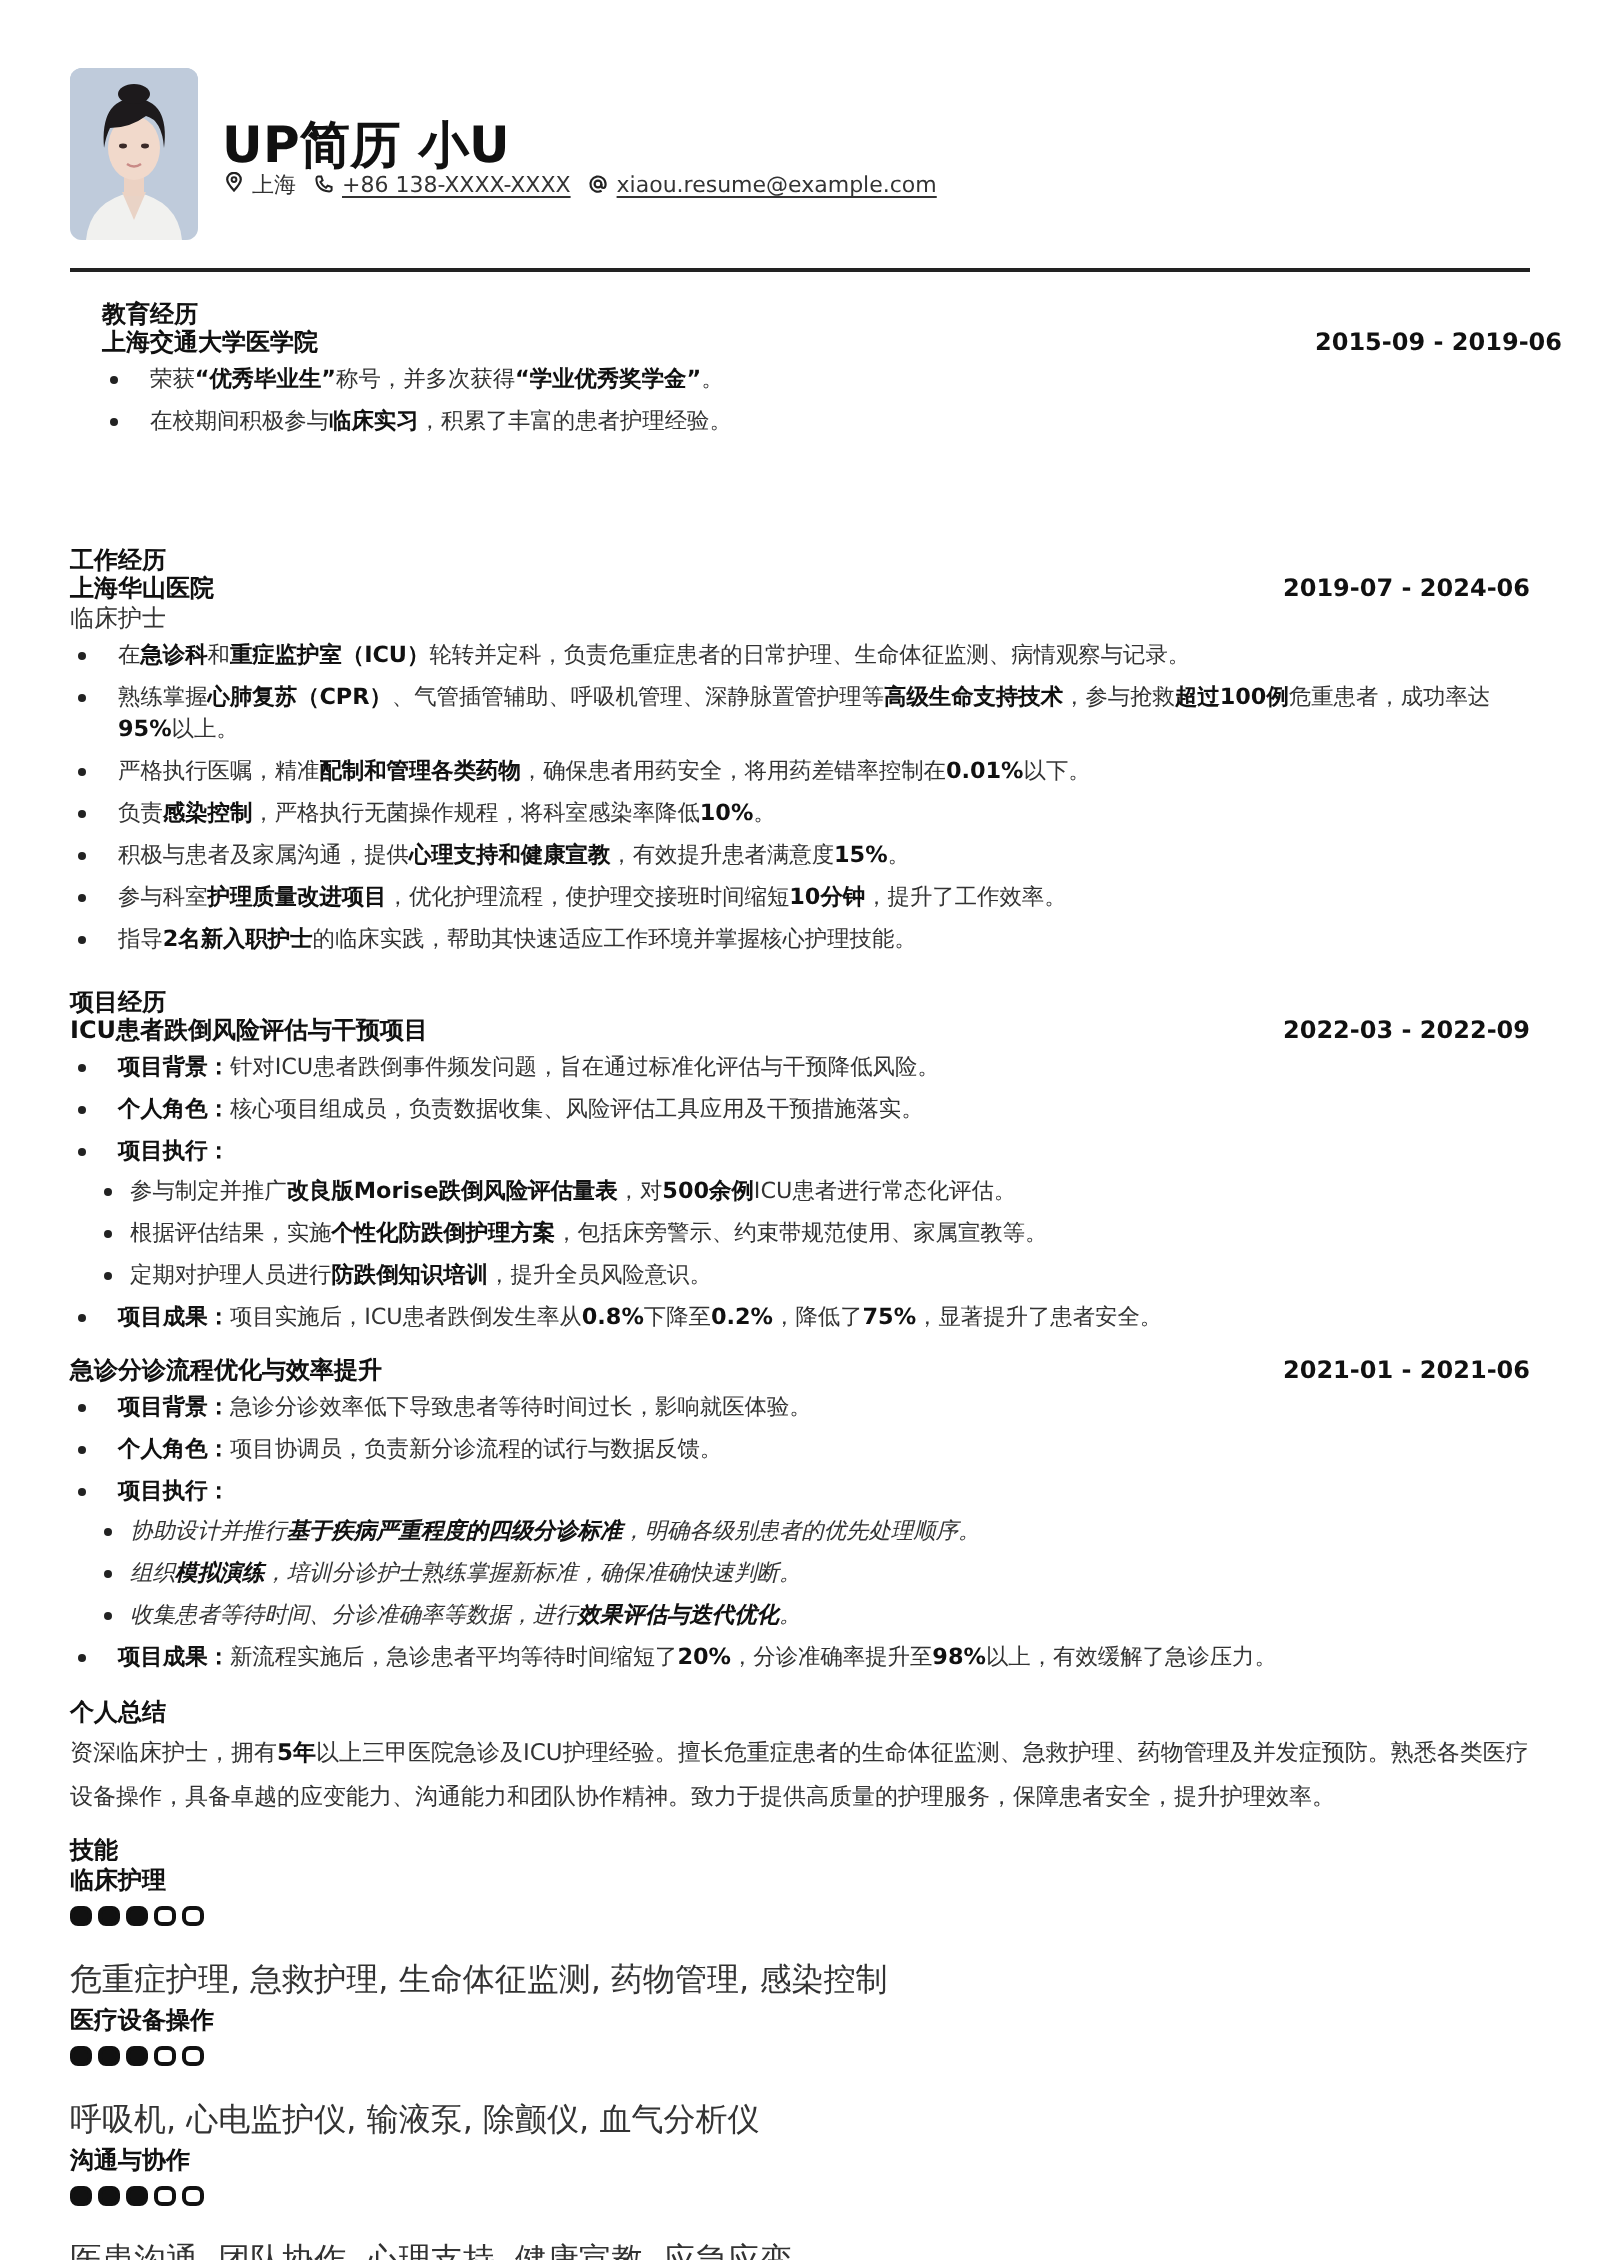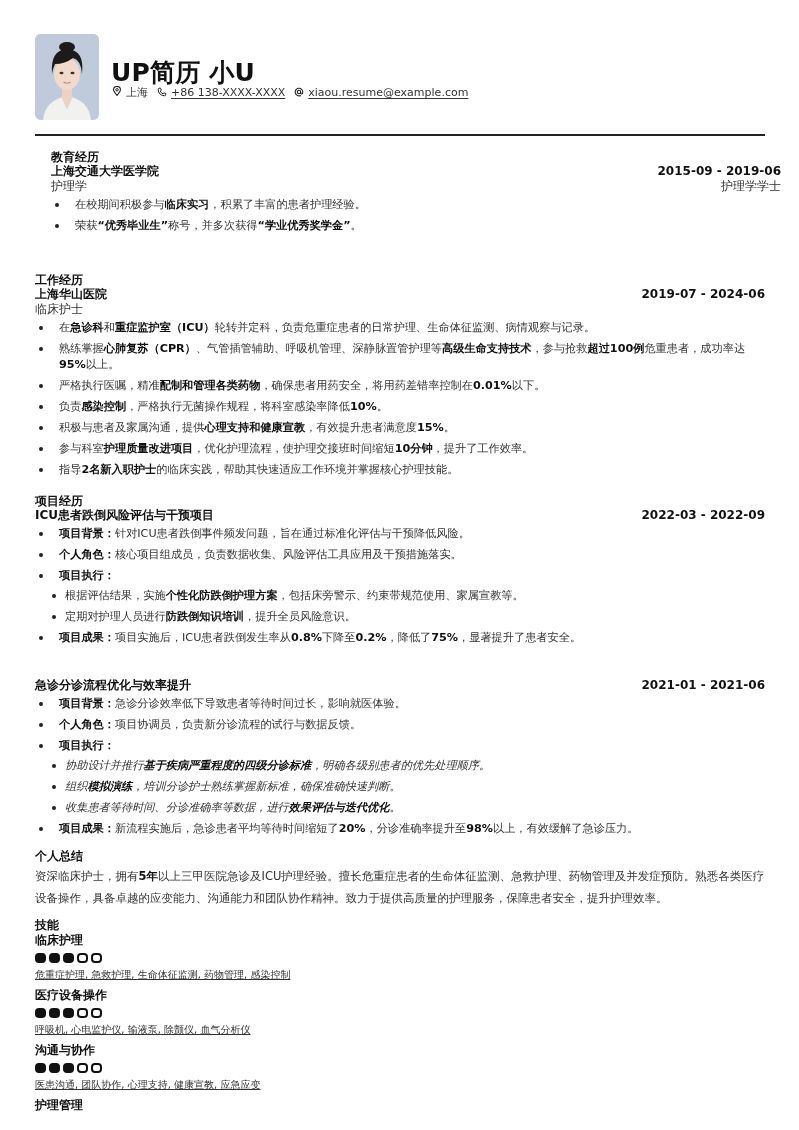--- a/index.html
+++ b/index.html
@@ -36,21 +36,21 @@
     #work { position: absolute; top: 273px; left: 0; width: 730px; }
     #proj { position: absolute; top: 494px; left: 0; width: 730px; }
     #proj2 { position: absolute; top: 678px; left: 0; width: 730px; }
     #summary { position: absolute; top: 849px; left: 0; width: 730px; }
     #summary p { font-size: 11.5px; line-height: 22px; color: #333; margin-top: 2px; }
     #skills { position: absolute; top: 918px; left: 0; width: 730px; }
     .skill-name { font-size: 12px; font-weight: 700; color: #111; line-height: 15px; margin-top: 1px; }
     .dots { display: flex; gap: 3px; margin-top: 5px; height: 10px; }
     .dot { width: 11px; height: 10px; border-radius: 4px; border: 2px solid #111; }
     .dot.on { background: #111; }
-    .skill-items { font-size: 10px; color: #333; line-height: 14px; margin-top: 5px; margin-bottom: 6px; text-decoration: underline; }
+    .skill-items { font-size: 16px; color: #333; line-height: 14px; margin-top: 20px; margin-bottom: 6px; }
   </style>
 </head>
 <body>
 
 <div class="page">
 
   <div class="header">
     <div class="photo">
       <svg viewBox="0 0 64 86">
         <rect width="64" height="86" fill="#bfcbdb"></rect>
@@ -96,27 +96,23 @@
     </div>
     <div class="rule"></div>
   </div>
 
   <div id="edu">
     <div class="section-title">教育经历</div>
     <div class="entry-head">
       <span>上海交通大学医学院</span>
       <span>2015-09 - 2019-06</span>
     </div>
-    <div class="entry-sub">
-      <span>护理学</span>
-      <span>护理学学士</span>
-    </div>
-    <ul class="bullets">
+    <ul class="bullets">
+      <li><span>荣获</span><b>“优秀毕业生”</b><span>称号，并多次获得</span><b>“学业优秀奖学金”</b><span>。</span></li>
       <li><span>在校期间积极参与</span><b>临床实习</b><span>，积累了丰富的患者护理经验。</span></li>
-      <li><span>荣获</span><b>“优秀毕业生”</b><span>称号，并多次获得</span><b>“学业优秀奖学金”</b><span>。</span></li>
     </ul>
   </div>
 
   <div id="work">
     <div class="section-title">工作经历</div>
     <div class="entry-head">
       <span>上海华山医院</span>
       <span>2019-07 - 2024-06</span>
     </div>
     <div class="entry-sub">
@@ -138,20 +134,21 @@
     <div class="entry-head">
       <span>ICU患者跌倒风险评估与干预项目</span>
       <span>2022-03 - 2022-09</span>
     </div>
     <ul class="bullets">
       <li><b>项目背景：</b><span>针对ICU患者跌倒事件频发问题，旨在通过标准化评估与干预降低风险。</span></li>
       <li><b>个人角色：</b><span>核心项目组成员，负责数据收集、风险评估工具应用及干预措施落实。</span></li>
       <li>
         <span class="b">项目执行：</span>
         <ul class="sub" style="margin-left:-24px;">
+          <li><span>参与制定并推广</span><b>改良版Morise跌倒风险评估量表</b><span>，对</span><b>500余例</b><span>ICU患者进行常态化评估。</span></li>
           <li><span>根据评估结果，实施</span><b>个性化防跌倒护理方案</b><span>，包括床旁警示、约束带规范使用、家属宣教等。</span></li>
           <li><span>定期对护理人员进行</span><b>防跌倒知识培训</b><span>，提升全员风险意识。</span></li>
         </ul>
       </li>
       <li><b>项目成果：</b><span>项目实施后，ICU患者跌倒发生率从</span><b>0.8%</b><span>下降至</span><b>0.2%</b><span>，降低了</span><b>75%</b><span>，显著提升了患者安全。</span></li>
     </ul>
   </div>
 
   <div id="proj2">
     <div class="entry-head">

